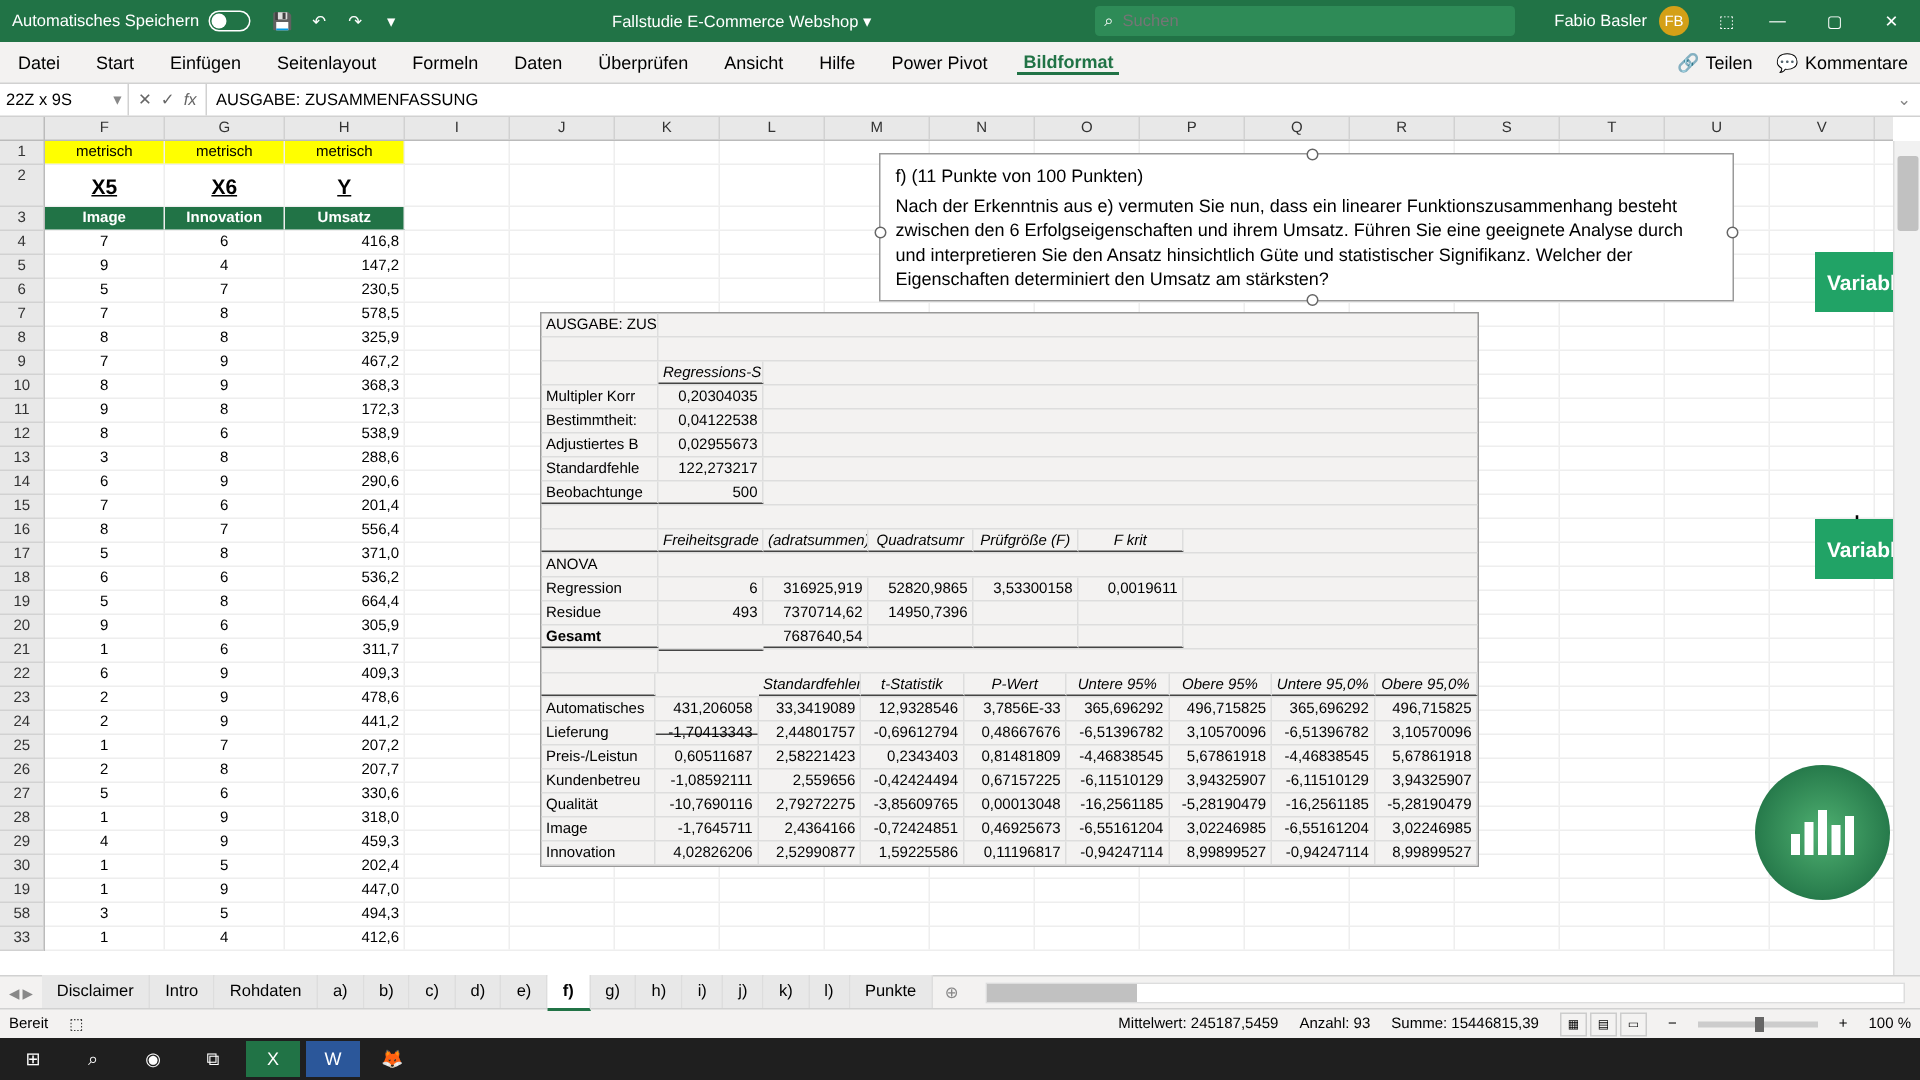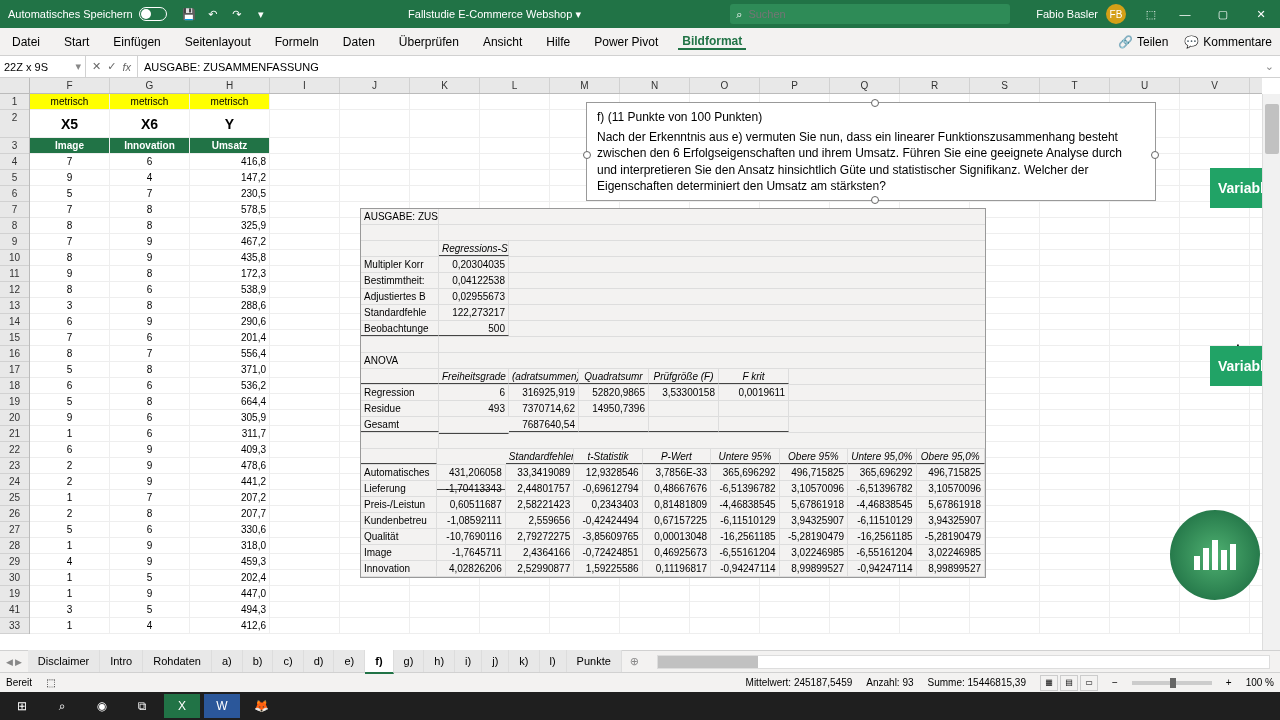--- a/index.html
+++ b/index.html
@@ -37,21 +37,21 @@
 .row-headers { position: absolute; top: 16px; left: 0; width: 30px; background: #e8e8e8; border-right: 1px solid #bbb; }
 .row-h { height: 16px; border-bottom: 1px solid #d1d1d1; text-align: center; font-size: 10px; line-height: 16px; color: #333; }
 .select-all { position: absolute; top: 0; left: 0; width: 30px; height: 16px; background: #e8e8e8; border-right: 1px solid #bbb; border-bottom: 1px solid #bbb; }
 
 .grid { position: absolute; top: 16px; left: 30px; right: 18px; bottom: 0; }
 .row { height: 16px; display: flex; border-bottom: 1px solid #eee; font-size: 10px; }
 .cell { border-right: 1px solid #eee; padding: 0 3px; line-height: 16px; overflow: hidden; white-space: nowrap; }
 .head-yellow { background: #ffff00; font-weight: 500; text-align: center; }
 .head-bold { font-weight: 700; font-size: 14px; text-align: center; background: #fff; }
 .head-bold-row { height: 28px; }
-.head-bold-row .cell { line-height: 28px; }
+.head-bold-row .cell { line-height: 28px; text-decoration: underline; }
 .head-green { background: #217346; color: #fff; font-weight: 600; text-align: center; }
 .data-c { text-align: center; }
 .data-r { text-align: right; }
 
 .output-region { position: absolute; left: 360px; top: 130px; width: 626px; background: #f3f2f1; border: 1px solid #999; }
 .output-region .orow { height: 16px; display: flex; font-size: 10px; border-bottom: 1px solid #ddd; }
 .output-region .ocell { border-right: 1px solid #ddd; padding: 0 3px; line-height: 16px; overflow: hidden; white-space: nowrap; }
 .out-title { font-weight: 400; }
 .out-hdr-it { font-style: italic; text-align: center; border-bottom: 1px solid #444 !important; }
 .out-lbl { }
@@ -202,21 +202,21 @@
       <div class="row-h">22</div>
       <div class="row-h">23</div>
       <div class="row-h">24</div>
       <div class="row-h">25</div>
       <div class="row-h">26</div>
       <div class="row-h">27</div>
       <div class="row-h">28</div>
       <div class="row-h">29</div>
       <div class="row-h">30</div>
       <div class="row-h">19</div>
-      <div class="row-h">41</div>
+      <div class="row-h">58</div>
       <div class="row-h">33</div>
     </div>
   <div class="grid" id="grid">
       <div class="row">
         <div class="cell head-yellow" style="width: 80px;">metrisch</div>
         <div class="cell head-yellow" style="width: 80px;">metrisch</div>
         <div class="cell head-yellow" style="width: 80px;">metrisch</div>
         <div class="cell" style="width: 70px;"></div>
         <div class="cell" style="width: 70px;"></div>
         <div class="cell" style="width: 70px;"></div>
@@ -380,21 +380,21 @@
         <div class="cell" style="width: 70px;"></div>
         <div class="cell" style="width: 70px;"></div>
         <div class="cell" style="width: 70px;"></div>
         <div class="cell" style="width: 70px;"></div>
         <div class="cell" style="width: 70px;"></div>
         <div class="cell" style="width: 70px;"></div>
       </div>
       <div class="row">
         <div class="cell data-c" style="width: 80px;">8</div>
         <div class="cell data-c" style="width: 80px;">9</div>
-        <div class="cell data-r" style="width: 80px;">435,8</div>
+        <div class="cell data-r" style="width: 80px;">368,3</div>
         <div class="cell" style="width: 70px;"></div>
         <div class="cell" style="width: 70px;"></div>
         <div class="cell" style="width: 70px;"></div>
         <div class="cell" style="width: 70px;"></div>
         <div class="cell" style="width: 70px;"></div>
         <div class="cell" style="width: 70px;"></div>
         <div class="cell" style="width: 70px;"></div>
         <div class="cell" style="width: 70px;"></div>
         <div class="cell" style="width: 70px;"></div>
         <div class="cell" style="width: 70px;"></div>
@@ -879,48 +879,48 @@
         <div class="ocell out-num" style="width: 70px;">122,273217</div>
       </div>
       <div class="orow">
         <div class="ocell out-lbl out-br" style="width: 78px;">Beobachtunge</div>
         <div class="ocell out-num out-br" style="width: 70px;">500</div>
       </div>
       <div class="orow">
         <div class="ocell " style="width: 78px;"></div>
       </div>
       <div class="orow">
-        <div class="ocell out-lbl" style="width: 78px;">ANOVA</div>
-      </div>
-      <div class="orow">
         <div class="ocell out-hdr-it" style="width: 78px;"></div>
         <div class="ocell out-hdr-it" style="width: 70px;">Freiheitsgrade</div>
         <div class="ocell out-hdr-it" style="width: 70px;">(adratsummen)</div>
         <div class="ocell out-hdr-it" style="width: 70px;">Quadratsumr</div>
         <div class="ocell out-hdr-it" style="width: 70px;">Prüfgröße (F)</div>
         <div class="ocell out-hdr-it" style="width: 70px;">F krit</div>
       </div>
       <div class="orow">
+        <div class="ocell out-lbl" style="width: 78px;">ANOVA</div>
+      </div>
+      <div class="orow">
         <div class="ocell out-lbl" style="width: 78px;">Regression</div>
         <div class="ocell out-num" style="width: 70px;">6</div>
         <div class="ocell out-num" style="width: 70px;">316925,919</div>
         <div class="ocell out-num" style="width: 70px;">52820,9865</div>
         <div class="ocell out-num" style="width: 70px;">3,53300158</div>
         <div class="ocell out-num" style="width: 70px;">0,0019611</div>
       </div>
       <div class="orow">
         <div class="ocell out-lbl" style="width: 78px;">Residue</div>
         <div class="ocell out-num" style="width: 70px;">493</div>
         <div class="ocell out-num" style="width: 70px;">7370714,62</div>
         <div class="ocell out-num" style="width: 70px;">14950,7396</div>
         <div class="ocell out-num" style="width: 70px;"></div>
         <div class="ocell out-num" style="width: 70px;"></div>
       </div>
       <div class="orow">
-        <div class="ocell out-lbl out-br" style="width: 78px;">Gesamt</div>
+        <div class="ocell out-lbl out-br" style="width: 78px; font-weight: bold;">Gesamt</div>
         <div class="ocell out-num out-br" style="width: 70px; margin-top: 16px;">499</div>
         <div class="ocell out-num out-br" style="width: 70px;">7687640,54</div>
         <div class="ocell out-num out-br" style="width: 70px;"></div>
         <div class="ocell out-num out-br" style="width: 70px;"></div>
         <div class="ocell out-num out-br" style="width: 70px;"></div>
       </div>
       <div class="orow">
         <div class="ocell " style="width: 78px;"></div>
       </div>
       <div class="orow">

